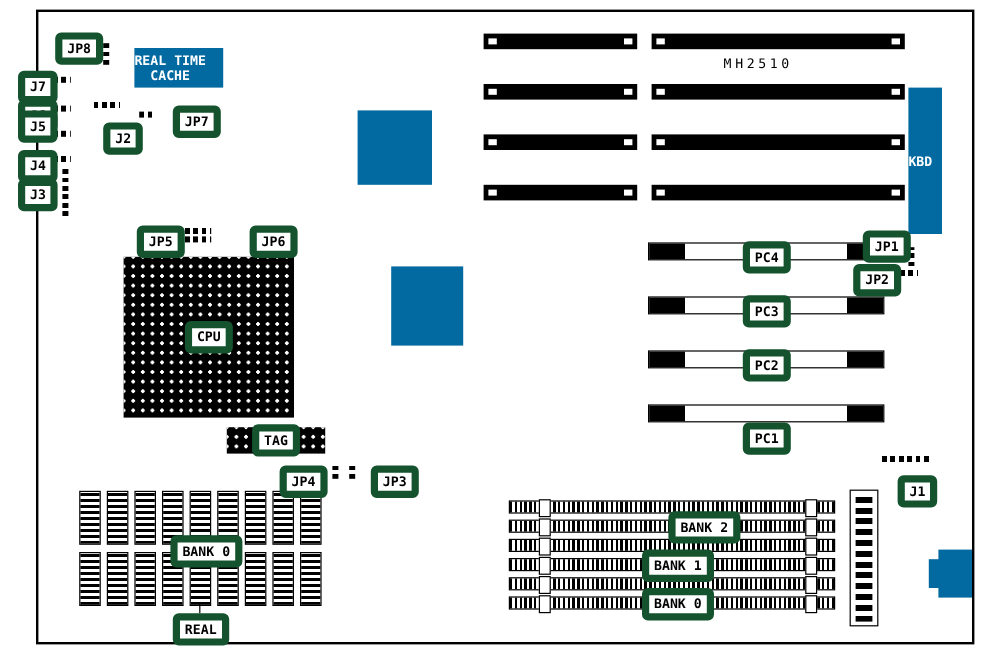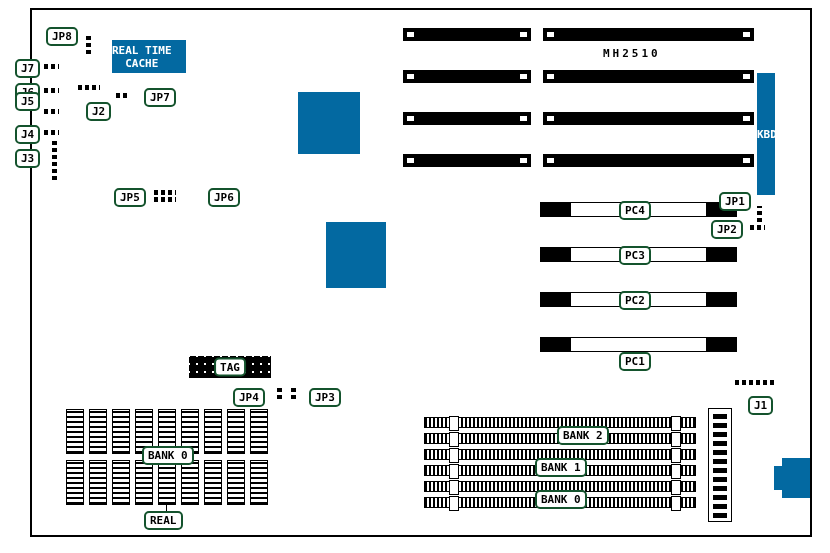--- a/index.html
+++ b/index.html
@@ -1,20 +1,20 @@
 <!DOCTYPE html>
 <html><head>
 <meta charset="utf-8">
 <style>
   *{margin:0;padding:0;box-sizing:border-box}
   html,body{background:#fff}
   .board{position:relative;width:830px;height:553px;background:#fff;
          font-family:"DejaVu Sans Mono",monospace;color:#000;overflow:hidden}
   .frame{position:absolute;left:30px;top:8px;width:782px;height:529px;border:2px solid #000}
-  .lbl{position:absolute;background:#fff;border:2px solid #14532d;border-radius:5px;
+  .lbl{position:absolute;background:#fff;border:6px solid #14532d;border-radius:5px;
        font-weight:bold;font-size:11px;line-height:13px;padding:1px 4px;
        white-space:nowrap;z-index:6;text-align:center}
   .lbl-inline{background:#fff;border:1px solid #000;border-radius:5px;font-weight:bold;
        font-size:11px;line-height:13px;padding:1px 5px;white-space:nowrap}
   .blackbox{position:absolute;background:#0369a1;display:flex;align-items:center;justify-content:flex-start}
   .whitetext{color:#fff;font-weight:bold;font-size:11px;line-height:13px;text-align:center}
   .isa{position:absolute;height:13px;background:#000}
   .isa::before,.isa::after{content:"";position:absolute;top:4px;width:7px;height:5px;background:#fff}
   .isa::before{left:4px}
   .isa::after{right:4px}
@@ -30,21 +30,21 @@
   .simm::before,.simm::after{content:"";position:absolute;top:-2px;width:8px;height:13px;background:#fff;border:1px solid #000}
   .simm::before{left:24px}
   .simm::after{right:14px}
   .cache-grid{position:absolute;left:66px;top:409px;display:grid;
       grid-template-columns:repeat(9,18px);gap:6px 5px}
   .dip{width:18px;height:45px;border:1px solid #000;
       background:repeating-linear-gradient(0deg,#000 0 2px,#fff 2px 5px)}
   .pinstrip{position:absolute;border:1px solid #000;background:#fff}
   .pinstrip .inner{position:absolute;left:4px;right:4px;top:3px;bottom:3px;
       background:repeating-linear-gradient(0deg,#000 0 5px,#fff 5px 9px)}
-  .modeltext{position:absolute;font-size:11px;letter-spacing:3px;font-weight:bold}
+  .modeltext{position:absolute;font-size:11px;letter-spacing:3px;font-weight:normal}
   .vline{position:absolute;width:1px;background:#000}
 </style>
 </head>
 <body>
 
 <div class="board">
   <div class="frame"></div>
 
   <div class="lbl" style="left:46px;top:27px">JP8</div>
   <div class="pins-v" style="left:86px;top:36px;height:18px"></div>
@@ -85,21 +85,21 @@
   <div class="isa" style="left:403px;top:70px;width:128px"></div>
   <div class="isa" style="left:403px;top:112px;width:128px"></div>
   <div class="isa" style="left:403px;top:154px;width:128px"></div>
   <div class="isa" style="left:543px;top:28px;width:211px"></div>
   <div class="isa" style="left:543px;top:70px;width:211px"></div>
   <div class="isa" style="left:543px;top:112px;width:211px"></div>
   <div class="isa" style="left:543px;top:154px;width:211px"></div>
 
   <div class="modeltext" style="left:603px;top:47px">MH2510</div>
 
-  <div class="blackbox" style="left:757px;top:73px;width:18px;height:122px">
+  <div class="blackbox" style="left:757px;top:73px;width:28px;height:122px">
     <div class="whitetext">KBD</div>
   </div>
 
   <div class="lbl" style="left:719px;top:192px">JP1</div>
   <div class="pins-v" style="left:757px;top:206px;height:16px"></div>
   <div class="lbl" style="left:711px;top:220px">JP2</div>
   <div class="pins-h" style="left:750px;top:225px;width:15px"></div>
 
   <div class="pcslot" style="left:540px;top:202px;width:197px"></div>
   <div class="lbl" style="left:619px;top:201px">PC4</div>
@@ -111,20 +111,23 @@
   <div class="lbl" style="left:619px;top:291px">PC2</div>
 
   <div class="pcslot" style="left:540px;top:337px;width:197px"></div>
   <div class="lbl" style="left:619px;top:352px">PC1</div>
 
   <div class="lbl" style="left:114px;top:188px">JP5</div>
   <div class="pins-h" style="left:154px;top:190px;width:22px"></div>
   <div class="pins-h" style="left:154px;top:197px;width:22px"></div>
   <div class="lbl" style="left:208px;top:188px">JP6</div>
 
+  <div class="dotted" style="left:103px;top:214px;width:142px;height:134px">
+    <div class="lbl" style="left:50%;top:50%;transform:translate(-50%,-50%)">CPU</div>
+  </div>
 
   <div class="dotted" style="left:189px;top:356px;width:82px;height:22px">
     <div class="lbl" style="left:50%;top:50%;transform:translate(-50%,-50%)">TAG</div>
   </div>
 
   <div class="lbl" style="left:233px;top:388px">JP4</div>
   <div class="pins-v" style="left:277px;top:385px;height:14px"></div>
   <div class="pins-v" style="left:291px;top:385px;height:14px"></div>
   <div class="lbl" style="left:309px;top:388px">JP3</div>
 

